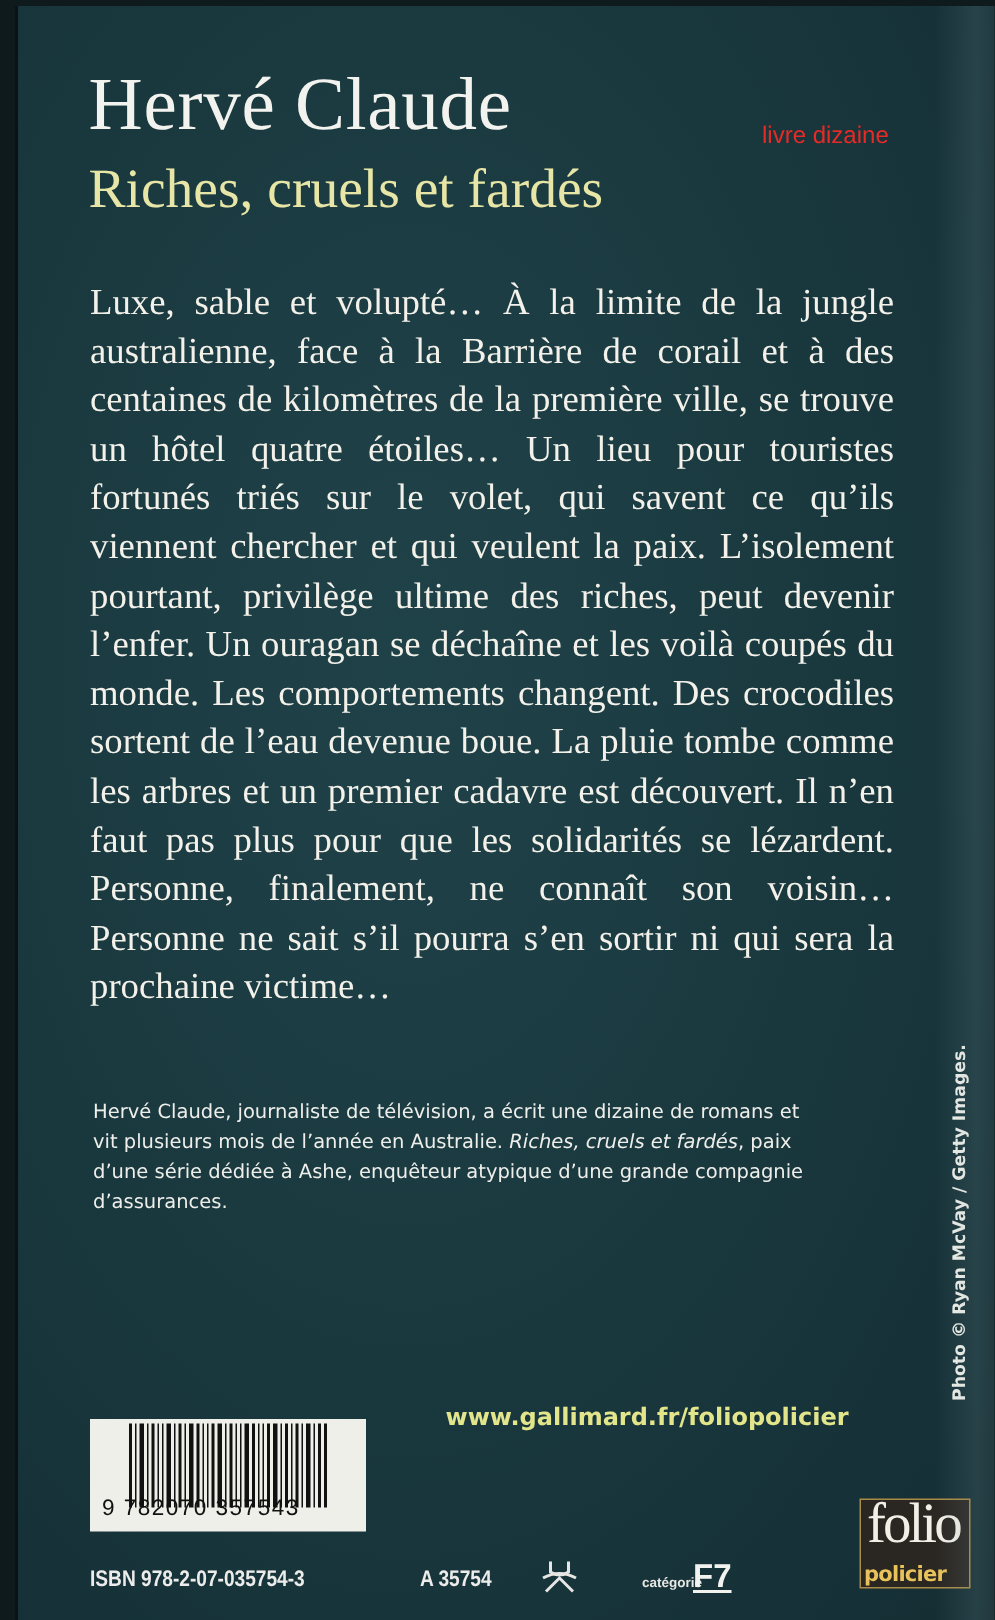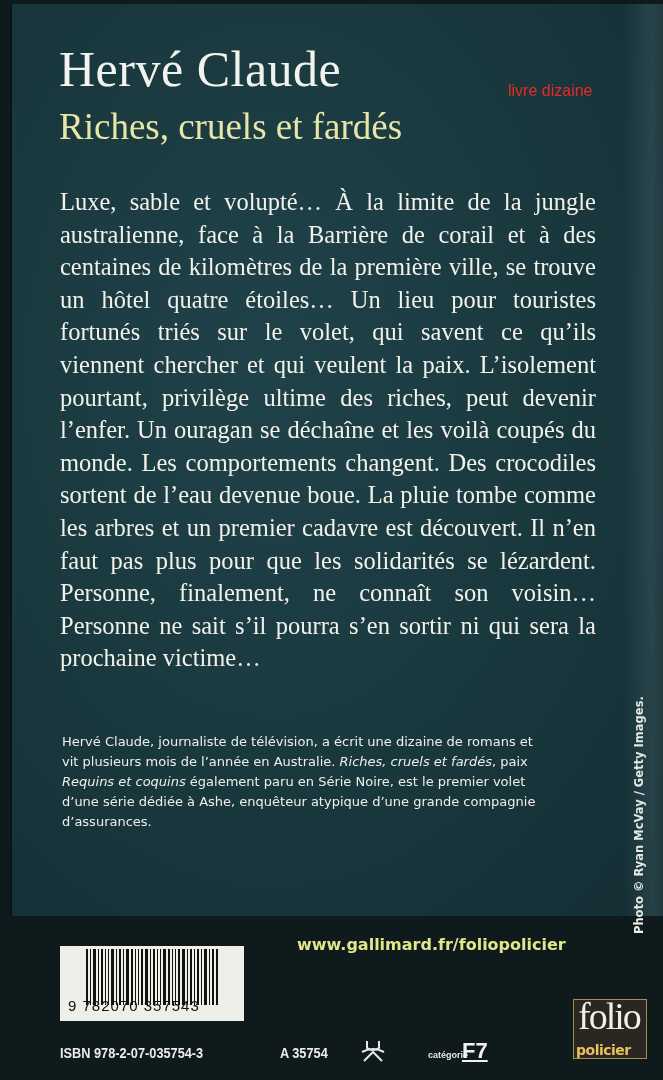--- a/index.html
+++ b/index.html
@@ -2,21 +2,21 @@
 <html><head>
 <meta charset="utf-8">
 <style>
   html, body { margin:0; padding:0; }
   body {
     width:663px; height:1080px; overflow:hidden;
     background:#0f1a1d;
     font-family:"Liberation Serif", serif;
   }
   .cover {
-    position:absolute; left:10px; top:4px; width:653px; height:912px;
+    position:absolute; left:10px; top:4px; width:653px; height:1076px;
     background: radial-gradient(ellipse at 40% 40%, #1f4248 0%, #1a3a40 45%, #163238 80%, #142d33 100%);
     border-left:2px solid #0a1214;
     box-sizing:border-box;
   }
   .cover::after {
     content:""; position:absolute; right:0; top:0; width:40px; height:100%;
     background:linear-gradient(90deg, rgba(0,0,0,0) 0%, rgba(120,150,155,0.18) 70%, rgba(60,80,85,0.3) 100%);
   }
   .author {
     position:absolute; left:47px; top:40px;
@@ -103,21 +103,20 @@
   <div class="stamp">livre dizaine</div>
   <div class="title">Riches, cruels et fardés</div>
 
   <div class="blurb">
     <p>Luxe, sable et volupté… À la limite de la jungle australienne, face à la Barrière de corail et à des centaines de kilomètres de la première ville, se trouve un hôtel quatre étoiles… Un lieu pour touristes fortunés triés sur le volet, qui savent ce qu’ils viennent chercher et qui veulent la paix. L’isolement pourtant, privilège ultime des riches, peut devenir l’enfer. Un ouragan se déchaîne et les voilà coupés du monde. Les comportements changent. Des crocodiles sortent de l’eau devenue boue. La pluie tombe comme les arbres et un premier cadavre est découvert. Il n’en faut pas plus pour que les solidarités se lézardent. Personne, finalement, ne connaît son voisin… Personne ne sait s’il pourra s’en sortir ni qui sera la prochaine victime…</p>
   </div>
 
   <div class="bio">
     <span>Hervé Claude, journaliste de télévision, a écrit une dizaine de romans et</span>
     <span><span style="display:inline">vit plusieurs mois de l’année en Australie. </span><em style="display:inline">Riches, cruels et fardés</em><span style="display:inline">, paix</span></span>
-    <span><em style="display:inline">Requins et coquins</em><span style="display:inline"> également paru en Série Noire, est le premier volet</span></span>
     <span>d’une série dédiée à Ashe, enquêteur atypique d’une grande compagnie</span>
     <span>d’assurances.</span>
   </div>
 
   <div class="credit">Photo © Ryan McVay / Getty Images.</div>
 
   <div class="url">www.gallimard.fr/foliopolicier</div>
 
   <div class="barcode">
     <div class="bars">

